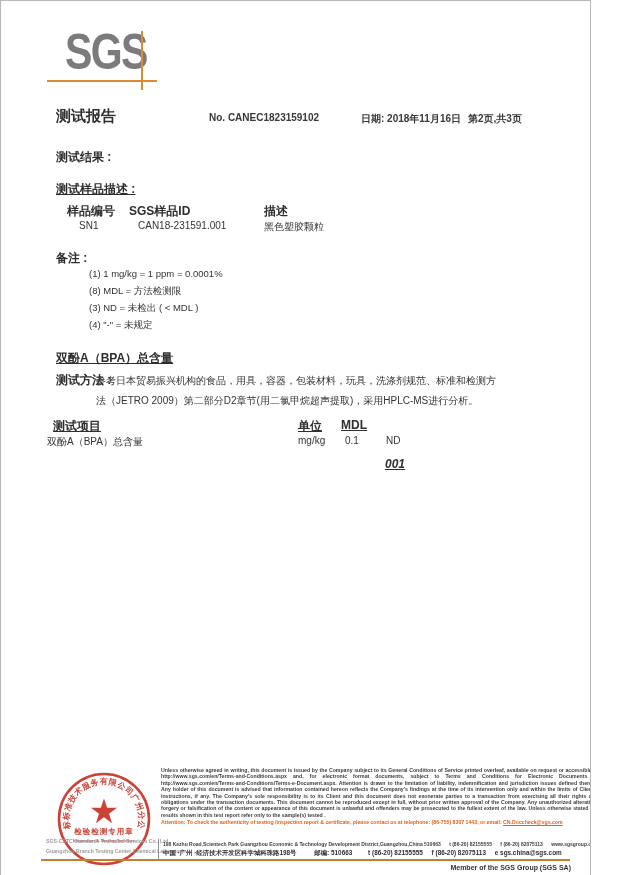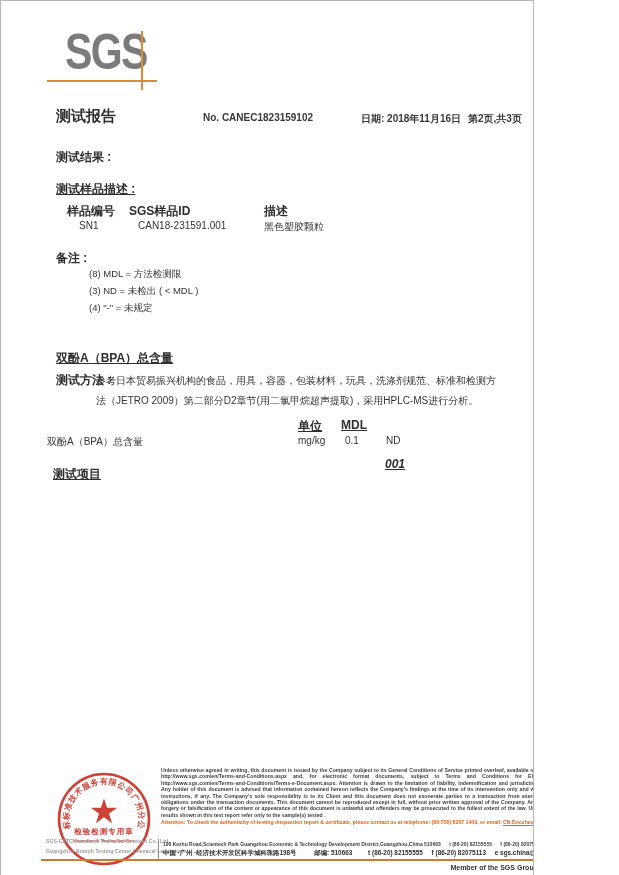--- a/index.html
+++ b/index.html
@@ -1,17 +1,17 @@
 <!DOCTYPE html>
 <html><head>
 <meta charset="utf-8">
 <style>
   html,body{margin:0;padding:0;background:#fff;}
   .page{
-    position:relative;width:534px;height:875px;background:#ffffff;
+    position:relative;width:591px;height:875px;background:#ffffff;
     box-sizing:border-box;border:1px solid #b7b7b7;border-bottom:none;
     font-family:"Liberation Sans",sans-serif;color:#333;overflow:hidden;
   }
   .abs{position:absolute;white-space:nowrap;}
   
   .logo-text{
     position:absolute;left:64px;top:24px;font-size:50px;line-height:54px;
     font-weight:700;color:#7b7b7d;letter-spacing:-2px;
     transform:scaleX(0.82);transform-origin:left top;
   }
@@ -53,54 +53,55 @@
 
 <div class="page">
 
   <div>
     <div class="logo-text">SGS</div>
     <div class="logo-hline"></div>
     <div class="logo-vline"></div>
   </div>
 
   <div class="abs doc-title">测试报告</div>
-  <div class="abs hdr" style="left:202px;">No. CANEC1823159102</div>
+  <div class="abs hdr" style="left:208px;">No. CANEC1823159102</div>
   <div class="abs hdr" style="left:360px;">日期: 2018年11月16日</div>
   <div class="abs hdr" style="left:467px;">第2页,共3页</div>
 
   <div class="abs lbl" style="left:55px;top:148px;">测试结果 :</div>
   <div class="abs lbl ul" style="left:55px;top:180px;">测试样品描述 :</div>
 
   <div>
     <div class="abs lbl" style="left:66px;top:202px;">样品编号</div>
     <div class="abs lbl" style="left:128px;top:202px;text-align:center;">SGS样品ID</div>
     <div class="abs lbl" style="left:263px;top:202px;">描述</div>
     <div>
       <div class="abs val" style="left:78px;top:219px;">SN1</div>
       <div class="abs val" style="left:137px;top:219px;">CAN18-231591.001</div>
       <div class="abs val" style="left:263px;top:219px;">黑色塑胶颗粒</div>
     </div>
   </div>
 
   <div class="abs lbl" style="left:55px;top:249px;">备注 :</div>
   <div class="notes">
+    <div>(1) 1 mg/kg = 1 ppm = 0.0001%</div>
     <div>(8) MDL = 方法检测限</div>
     <div>(3) ND = 未检出 ( &lt; MDL )</div>
     <div>(4) "-" = 未规定</div>
   </div>
 
   <div class="abs lbl ul" style="left:55px;top:349px;">双酚A（BPA）总含量</div>
   <div class="abs lbl" style="left:55px;top:371px;">测试方法 :</div>
   <div class="method">
     <div>参考日本贸易振兴机构的食品，用具，容器，包装材料，玩具，洗涤剂规范、标准和检测方</div>
     <div>法（JETRO 2009）第二部分D2章节(用二氯甲烷超声提取)，采用HPLC-MS进行分析。</div>
   </div>
 
   <div>
-    <div class="abs lbl ul" style="left:52px;top:417px;margin-top:48px;">测试项目</div>
+    <div class="abs lbl ul" style="left:52px;top:417px;">测试项目</div>
     <div class="abs lbl ul" style="left:297px;top:417px;">单位</div>
     <div class="abs lbl ul" style="left:340px;top:417px;">MDL</div>
     <div class="abs lbl ul it" style="left:384px;top:417px;">001</div>
     <div>
       <div class="abs val" style="left:46px;top:434px;">双酚A（BPA）总含量</div>
       <div class="abs val" style="left:297px;top:434px;">mg/kg</div>
       <div class="abs val" style="left:344px;top:434px;">0.1</div>
       <div class="abs val" style="left:385px;top:434px;">ND</div>
     </div>
   </div>

